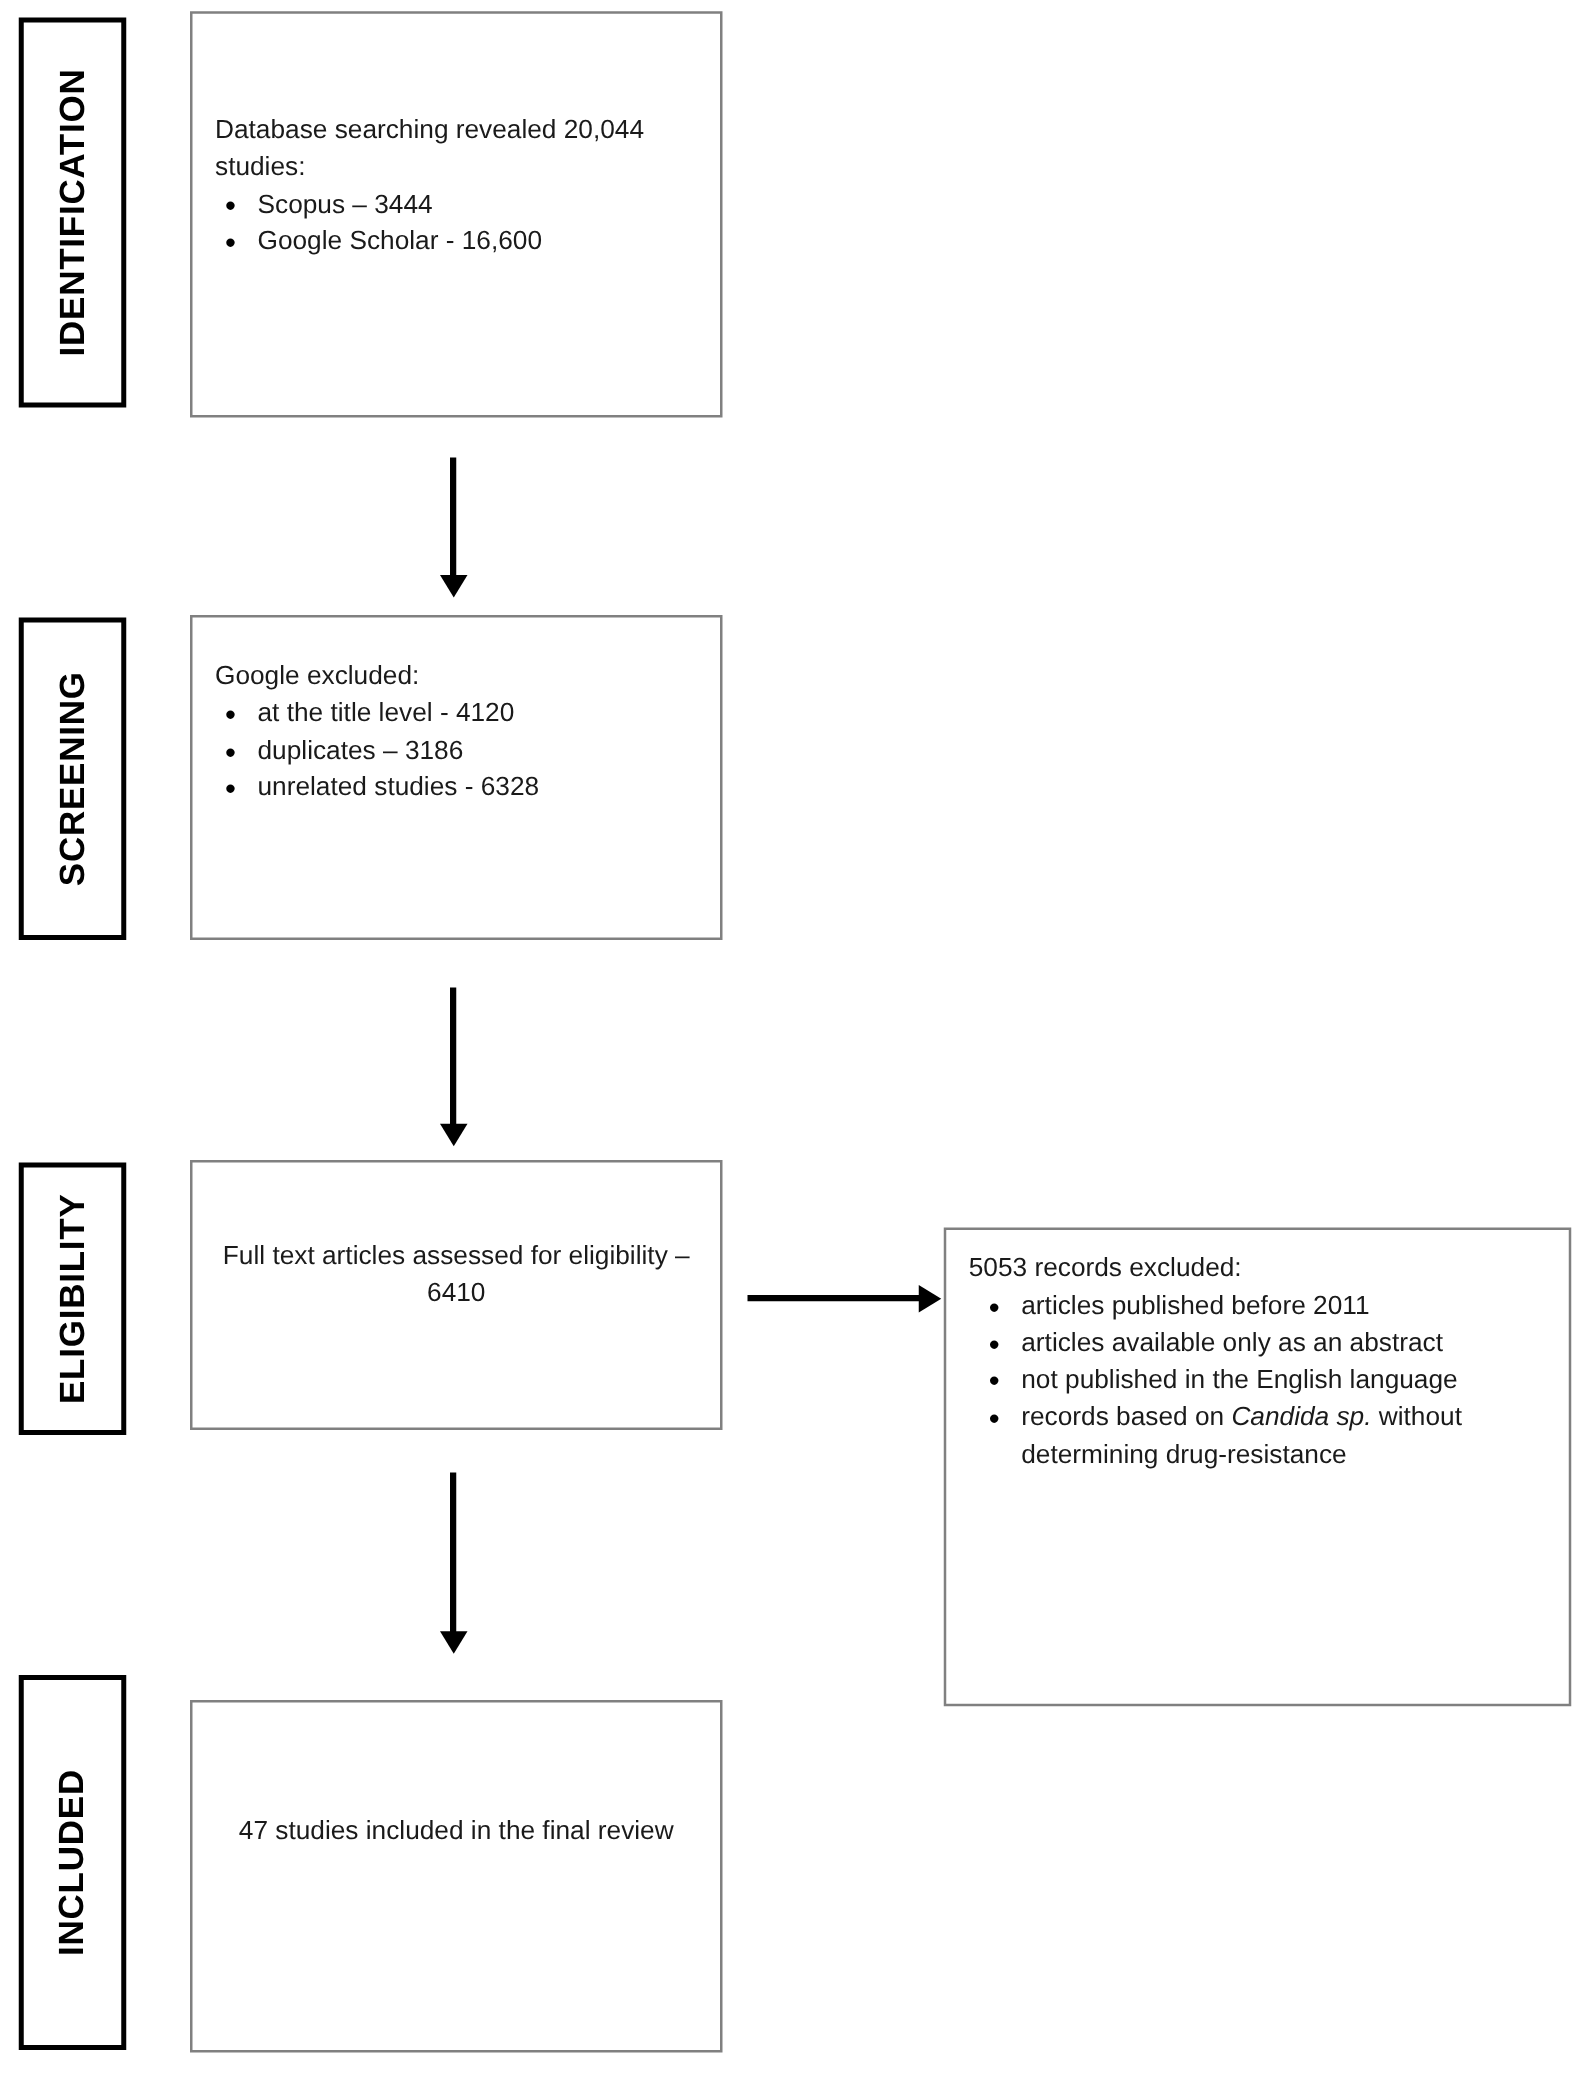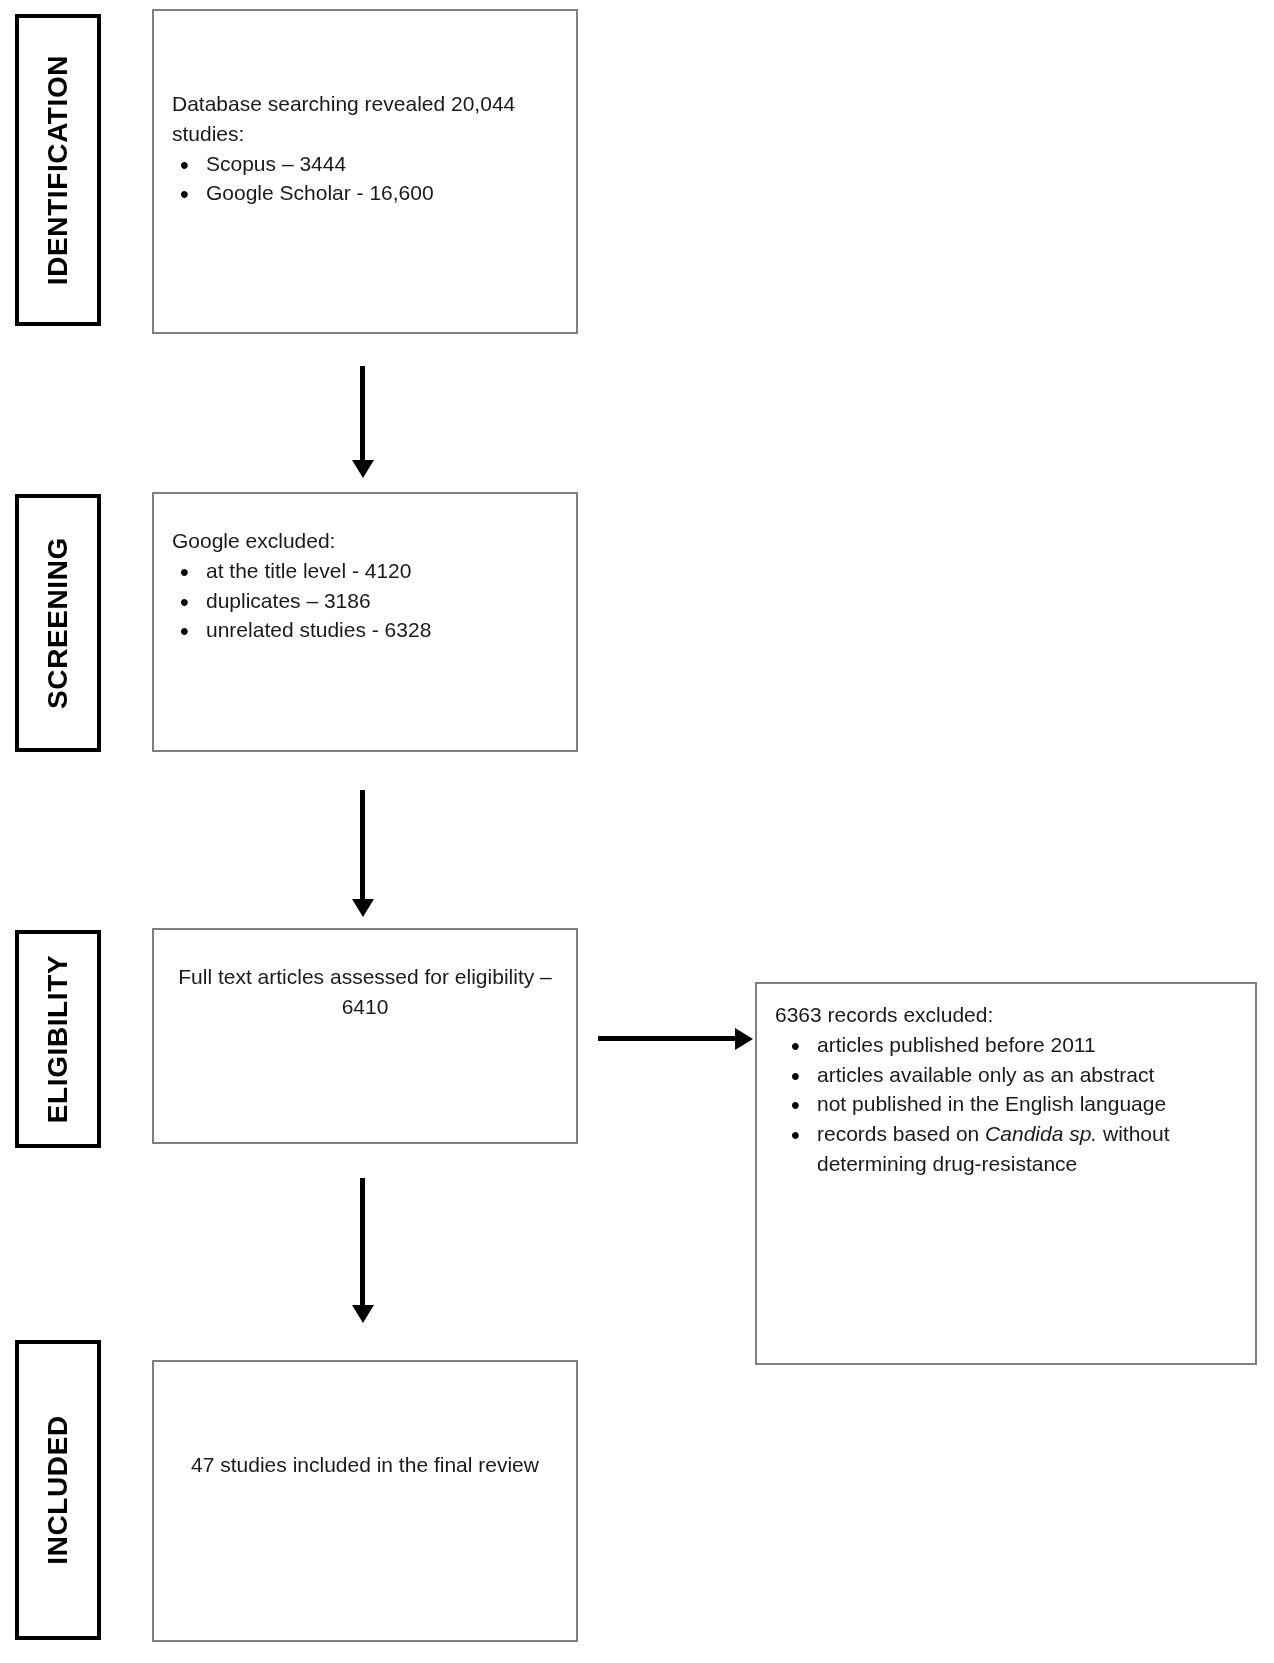--- a/index.html
+++ b/index.html
@@ -151,21 +151,21 @@
   #stage-eligibility    { top: 930px;  height: 218px; }
   #stage-included       { top: 1340px; height: 300px; }
 
   #box-identification { top: 9px;    height: 325px; }
   #box-identification .box-inner { padding-top: 78px; }
 
   #box-screening { top: 492px;  height: 260px; }
   #box-screening .box-inner { padding-top: 32px; }
 
   #box-eligibility { top: 928px;  height: 216px; }
-  #box-eligibility .box-inner { padding-top: 32px; }
+  #box-eligibility .box-inner { padding-top: 60px; }
 
   #box-included { top: 1360px; height: 282px; }
   #box-included .box-inner { padding-top: 88px; }
 
   #arrow-id-to-screening   { top: 366px;  height: 95px; }
   #arrow-screen-to-elig    { top: 790px;  height: 110px; }
   #arrow-elig-to-included  { top: 1178px; height: 128px; }
   #arrow-elig-to-exclusion { left: 598px; top: 1036px; width: 138px; }
 </style>
 </head>
@@ -217,21 +217,21 @@
   <div class="flow-box" id="box-eligibility">
     <div class="box-inner centered">
       <p class="lead-line">Full text articles assessed for eligibility – 6410</p>
     </div>
   </div>
 
   <div class="h-arrow" id="arrow-elig-to-exclusion"></div>
 
   <div id="exclusion-box">
     <div class="box-inner">
-      <p class="lead-line">6363 records excluded:</p>
+      <p class="lead-line">5053 records excluded:</p>
       <ul class="bullets">
         <li>articles published before 2011</li>
         <li>articles available only as an abstract</li>
         <li>not published in the English language</li>
         <li><span>records  based on </span><span class="sci-name">Candida sp.</span><span> without determining drug-resistance</span></li>
       </ul>
     </div>
   </div>
 
   <div class="v-arrow" id="arrow-elig-to-included"></div>

